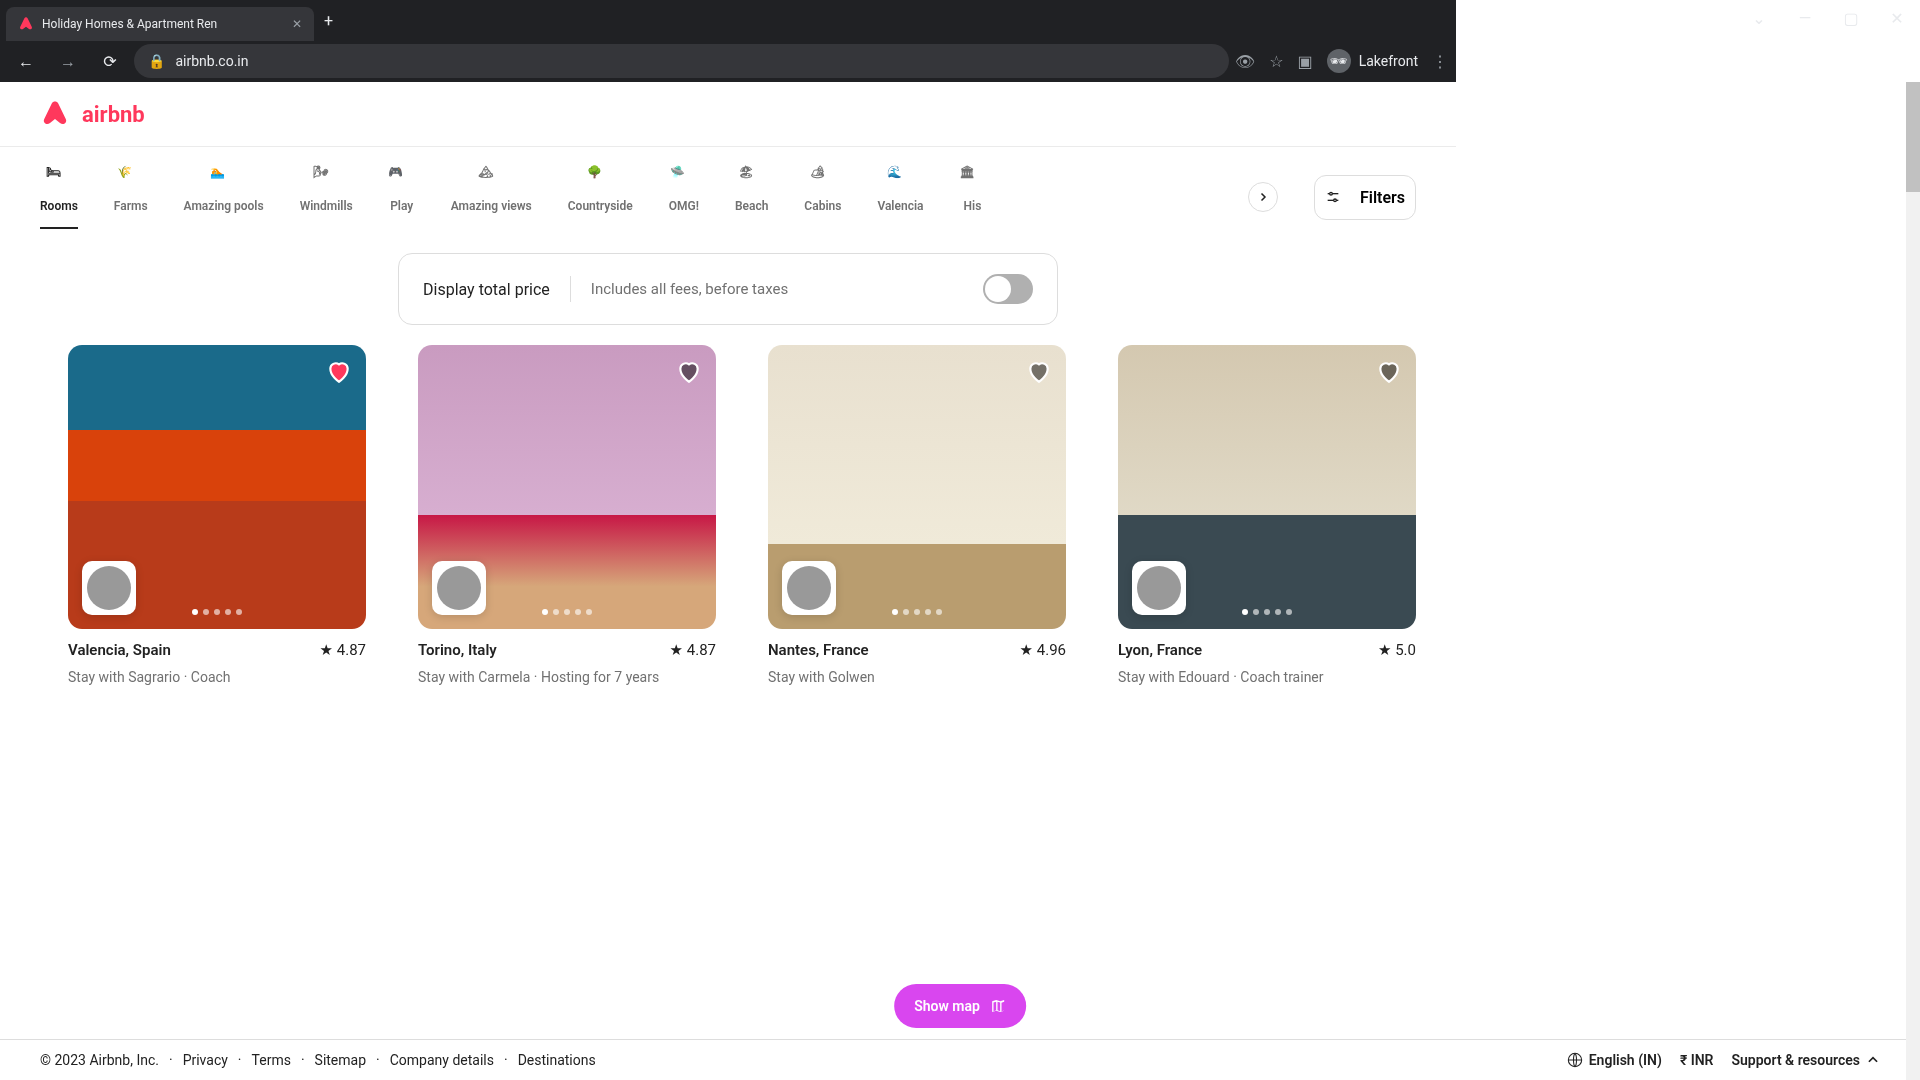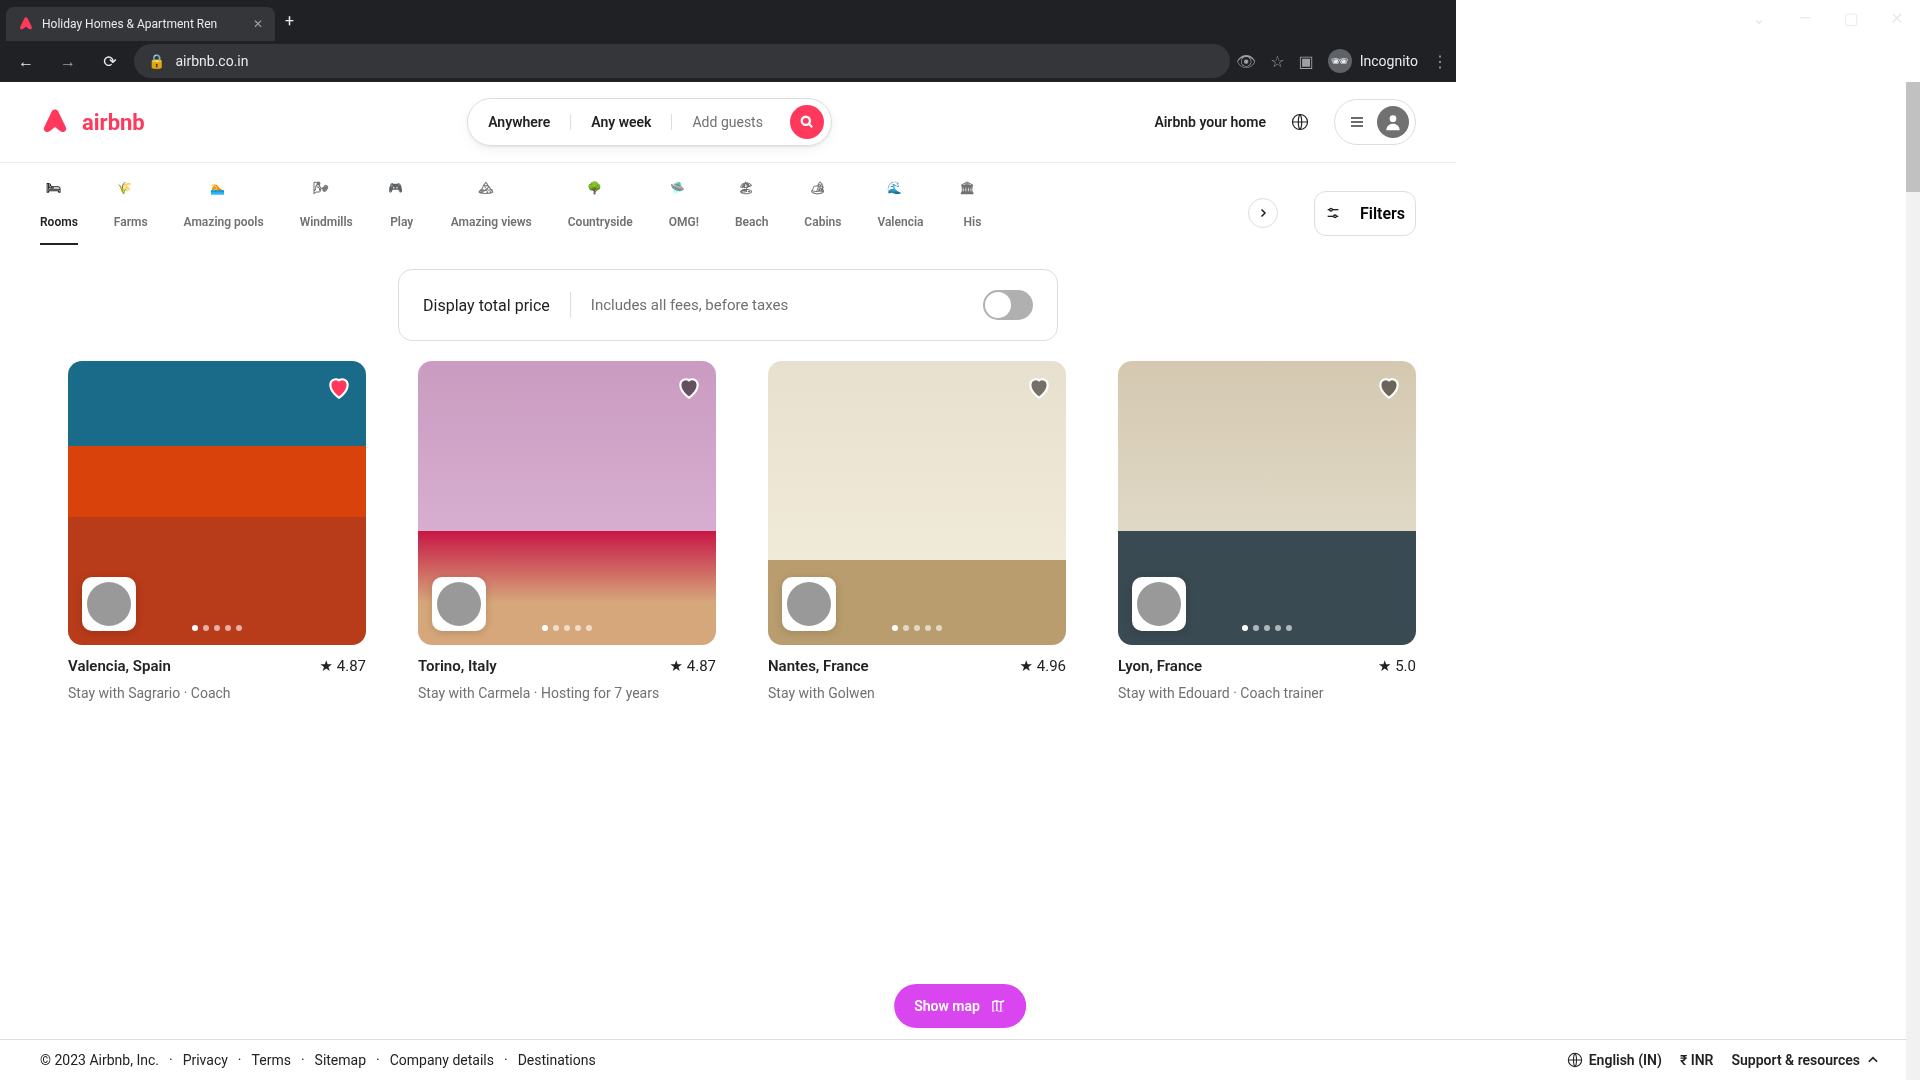--- a/index.html
+++ b/index.html
@@ -1,21 +1,21 @@
 <!DOCTYPE html>
 <html><head>
 <meta charset="utf-8">
 <style>
 * { margin: 0; padding: 0; box-sizing: border-box; font-family: -apple-system, BlinkMacSystemFont, 'Segoe UI', Roboto, sans-serif; }
 body { background: #fff; width: 1456px; height: 816px; overflow: hidden; }
 
 
 .browser-chrome { background: #202124; height: 82px; }
 .tab-bar { display: flex; align-items: center; height: 40px; padding-left: 6px; }
-.tab { background: #35363a; border-radius: 8px 8px 0 0; display: flex; align-items: center; padding: 0 12px; height: 34px; width: 269px; margin-top: 8px; color: #e8eaed; font-size: 12px; gap: 8px; }
+.tab { background: #35363a; border-radius: 8px 8px 0 0; display: flex; align-items: center; padding: 0 12px; height: 34px; width: 308px; margin-top: 8px; color: #e8eaed; font-size: 12px; gap: 8px; }
 .tab-favicon { width: 16px; height: 16px; }
 .tab-title { flex: 1; white-space: nowrap; overflow: hidden; }
 .tab-close { color: #9aa0a6; cursor: pointer; }
 .new-tab { color: #e8eaed; margin-left: 10px; font-size: 16px; cursor: pointer; }
 .window-controls { position: absolute; right: 0; top: 0; display: flex; color: #e8eaed; }
 .window-controls > div { width: 46px; height: 36px; display: flex; align-items: center; justify-content: center; cursor: pointer; }
 .addr-bar { display: flex; align-items: center; height: 42px; padding: 0 8px; gap: 6px; }
 .nav-btn { width: 36px; height: 36px; display: flex; align-items: center; justify-content: center; color: #9aa0a6; border-radius: 50%; cursor: pointer; }
 .nav-btn.active { color: #e8eaed; }
 .url-field { flex: 1; background: #35363a; border-radius: 20px; height: 34px; display: flex; align-items: center; padding: 0 14px; color: #e8eaed; font-size: 14px; gap: 10px; }
@@ -117,68 +117,35 @@
     <div class="url-field">
       <span>🔒</span>
       <span class="url-text">airbnb.co.in</span>
     </div>
     <div class="url-right">
       <span>👁</span>
       <span>☆</span>
       <span>▣</span>
       <div class="incognito">
         <div class="incognito-badge">🕶</div>
-        <span>Incognito</span>
+        <span>Lakefront</span>
       </div>
       <span>⋮</span>
     </div>
   </div>
 </div>
 
 <div class="page">
 
   <div class="header">
     <div class="logo">
       <svg viewBox="0 0 24 24" fill="#ff385c">
           <path d="M12 2c1 0 2 .5 2.6 1.6l6 12.4c.5 1 .5 2-.2 3-1 1.3-3 1.4-4.4.2L12 16l-4 3.2c-1.4 1.2-3.4 1.1-4.4-.2-.7-1-.7-2-.2-3l6-12.4C10 2.5 11 2 12 2z"></path>
         </svg>
       <span>airbnb</span>
-    </div>
-    <div class="search-pill">
-      <div class="search-seg">Anywhere</div>
-      <div class="search-seg">Any week</div>
-      <div class="search-seg muted">Add guests</div>
-      <div class="search-btn">
-        <svg width="14" height="14" viewBox="0 0 24 24" fill="none" stroke="#fff" stroke-width="4">
-            <circle cx="10" cy="10" r="7"></circle>
-            <line x1="21" y1="21" x2="15" y2="15"></line>
-          </svg>
-      </div>
-    </div>
-    <div class="header-right">
-      <div class="ayh">Airbnb your home</div>
-      <div class="globe-btn">
-        <svg width="18" height="18" viewBox="0 0 24 24" fill="none" stroke="#222" stroke-width="1.6">
-            <circle cx="12" cy="12" r="10"></circle>
-            <path d="M2 12h20M12 2c3 3 3 17 0 20M12 2c-3 3-3 17 0 20"></path>
-          </svg>
-      </div>
-      <div class="user-menu">
-        <svg width="16" height="16" viewBox="0 0 24 24" stroke="#222" stroke-width="2">
-            <line x1="3" y1="6" x2="21" y2="6"></line>
-            <line x1="3" y1="12" x2="21" y2="12"></line>
-            <line x1="3" y1="18" x2="21" y2="18"></line>
-          </svg>
-        <div class="avatar-circle">
-          <svg width="20" height="20" viewBox="0 0 24 24" fill="#fff">
-              <circle cx="12" cy="8" r="4"></circle>
-              <path d="M4 22c0-5 4-8 8-8s8 3 8 8z"></path>
-            </svg>
-        </div>
-      </div>
     </div>
   </div>
 
   <div class="cat-row">
     <div class="cat-scroll" id="cat-scroll">
         <div class="cat active">
           <div class="cat-icon">🛏</div>
           <span>Rooms</span>
         </div>
         <div class="cat">

